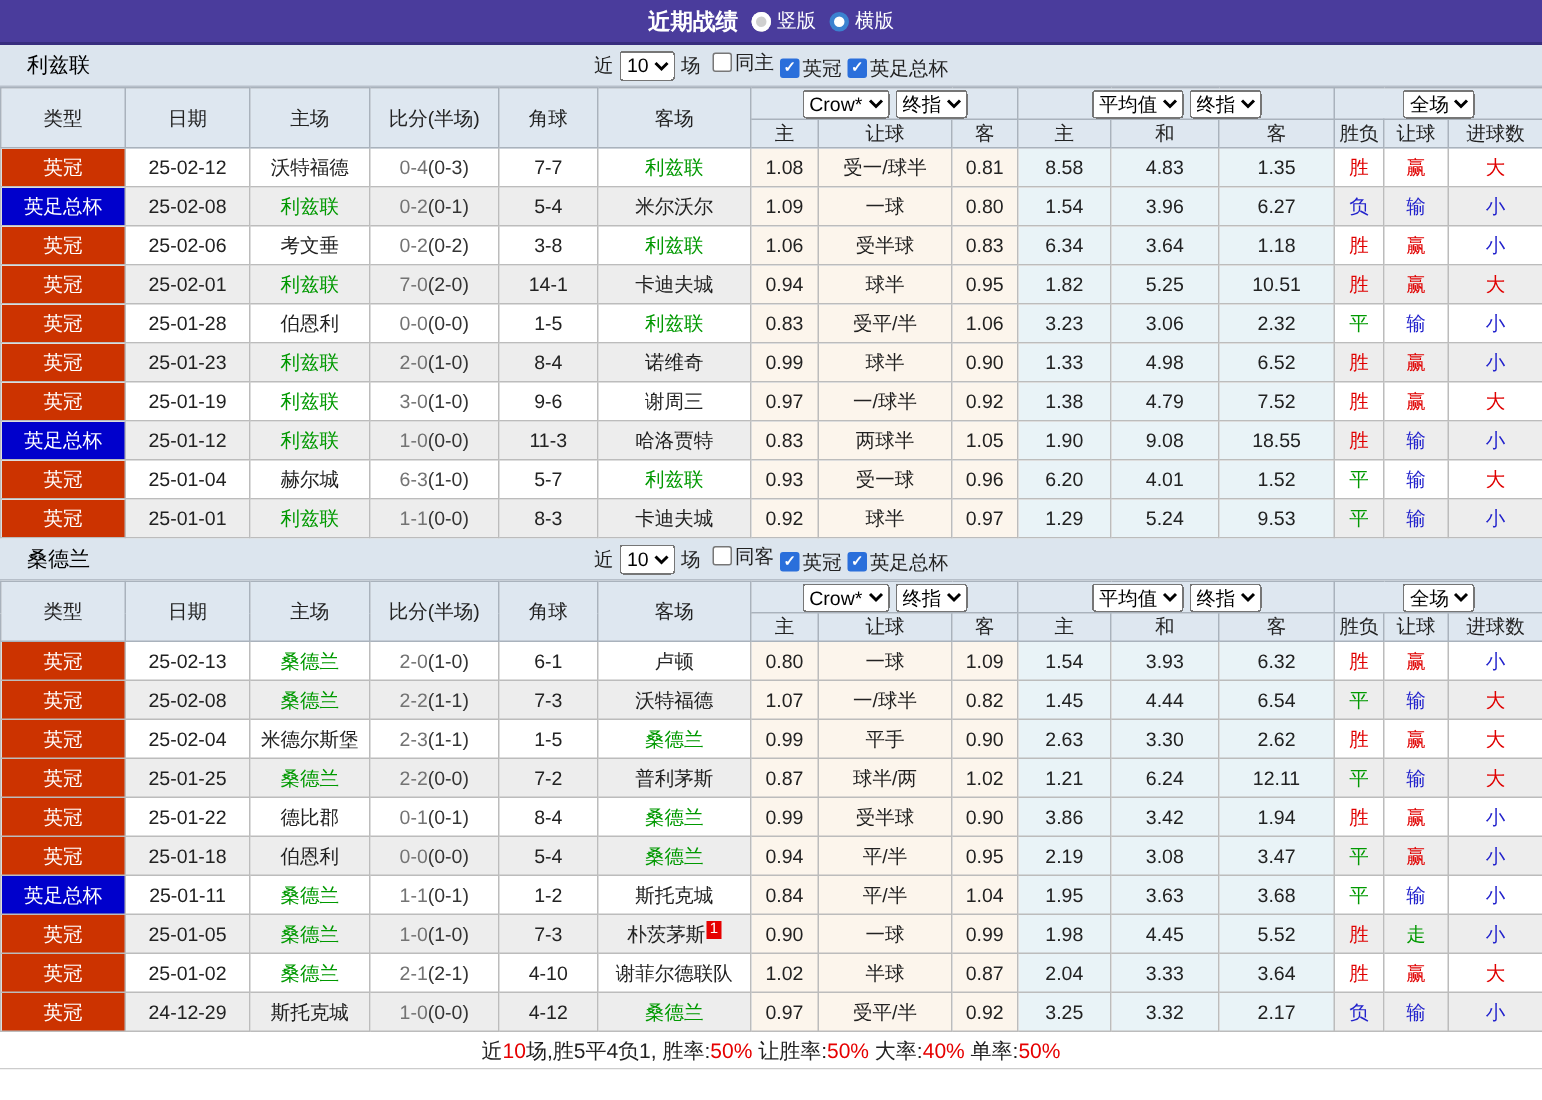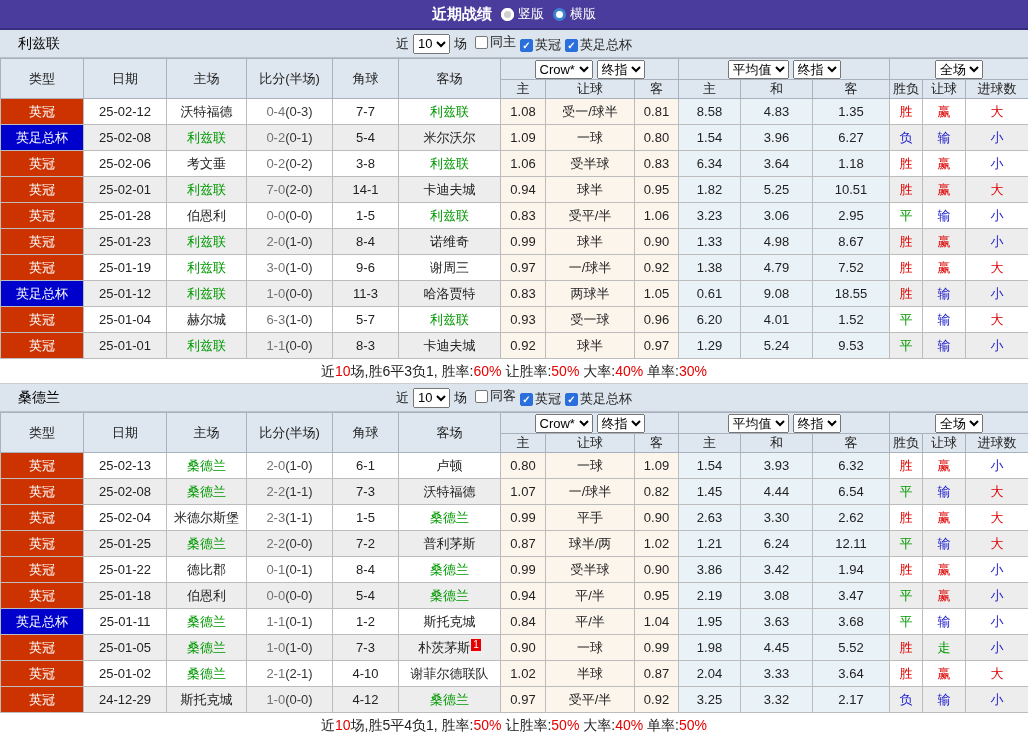--- a/index.html
+++ b/index.html
@@ -203,38 +203,38 @@
           <td class="plain">25-01-28</td>
           <td class="plain team">伯恩利</td>
           <td class="plain score"><span class="ft">0-0</span><span class="ht">(0-0)</span></td>
           <td class="plain">1-5</td>
           <td class="plain team focus">利兹联</td>
           <td class="cream">0.83</td>
           <td class="cream">受平/半</td>
           <td class="cream">1.06</td>
           <td class="cyan">3.23</td>
           <td class="cyan">3.06</td>
-          <td class="cyan">2.95</td>
+          <td class="cyan">2.32</td>
           <td class="plain res" style="color: rgb(0, 153, 0);">平</td>
           <td class="plain res" style="color: rgb(34, 34, 204);">输</td>
           <td class="plain res" style="color: rgb(34, 34, 204);">小</td>
         </tr>
         <tr>
           <td class="c-type" style="background: rgb(204, 51, 0);">英冠</td>
           <td class="plain">25-01-23</td>
           <td class="plain team focus">利兹联</td>
           <td class="plain score"><span class="ft">2-0</span><span class="ht">(1-0)</span></td>
           <td class="plain">8-4</td>
           <td class="plain team">诺维奇</td>
           <td class="cream">0.99</td>
           <td class="cream">球半</td>
           <td class="cream">0.90</td>
           <td class="cyan">1.33</td>
           <td class="cyan">4.98</td>
-          <td class="cyan">8.67</td>
+          <td class="cyan">6.52</td>
           <td class="plain res" style="color: rgb(224, 0, 0);">胜</td>
           <td class="plain res" style="color: rgb(224, 0, 0);">赢</td>
           <td class="plain res" style="color: rgb(34, 34, 204);">小</td>
         </tr>
         <tr>
           <td class="c-type" style="background: rgb(204, 51, 0);">英冠</td>
           <td class="plain">25-01-19</td>
           <td class="plain team focus">利兹联</td>
           <td class="plain score"><span class="ft">3-0</span><span class="ht">(1-0)</span></td>
           <td class="plain">9-6</td>
@@ -252,21 +252,21 @@
         <tr>
           <td class="c-type" style="background: rgb(0, 0, 204);">英足总杯</td>
           <td class="plain">25-01-12</td>
           <td class="plain team focus">利兹联</td>
           <td class="plain score"><span class="ft">1-0</span><span class="ht">(0-0)</span></td>
           <td class="plain">11-3</td>
           <td class="plain team">哈洛贾特</td>
           <td class="cream">0.83</td>
           <td class="cream">两球半</td>
           <td class="cream">1.05</td>
-          <td class="cyan">0.61</td>
+          <td class="cyan">1.90</td>
           <td class="cyan">9.08</td>
           <td class="cyan">18.55</td>
           <td class="plain res" style="color: rgb(224, 0, 0);">胜</td>
           <td class="plain res" style="color: rgb(34, 34, 204);">输</td>
           <td class="plain res" style="color: rgb(34, 34, 204);">小</td>
         </tr>
         <tr>
           <td class="c-type" style="background: rgb(204, 51, 0);">英冠</td>
           <td class="plain">25-01-04</td>
           <td class="plain team">赫尔城</td>
@@ -295,21 +295,20 @@
           <td class="cream">0.97</td>
           <td class="cyan">1.29</td>
           <td class="cyan">5.24</td>
           <td class="cyan">9.53</td>
           <td class="plain res" style="color: rgb(0, 153, 0);">平</td>
           <td class="plain res" style="color: rgb(34, 34, 204);">输</td>
           <td class="plain res" style="color: rgb(34, 34, 204);">小</td>
         </tr>
       </tbody>
   </table>
-  <div class="summary"><span>近</span><span class="red">10</span><span>场,胜6平3负1, 胜率:</span><span class="red">60%</span><span> 让胜率:</span><span class="red">50%</span><span> 大率:</span><span class="red">40%</span><span> 单率:</span><span class="red">30%</span></div>
 </div>
 
 <div class="section">
   <div class="section-bar">
     <span class="team-name">桑德兰</span>
     <span class="filter">
       <span>近</span>
       <select>
         <option>10</option>
       </select>

